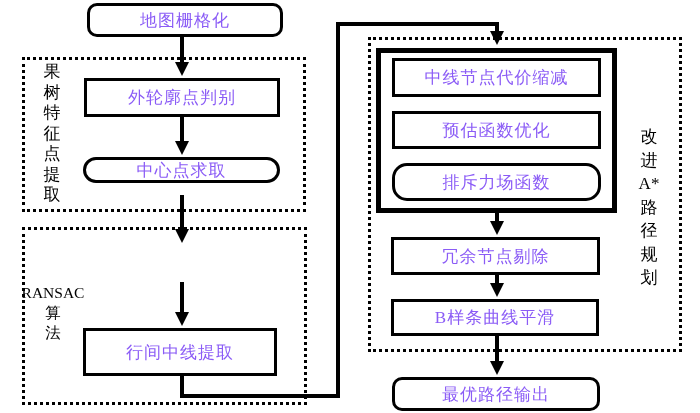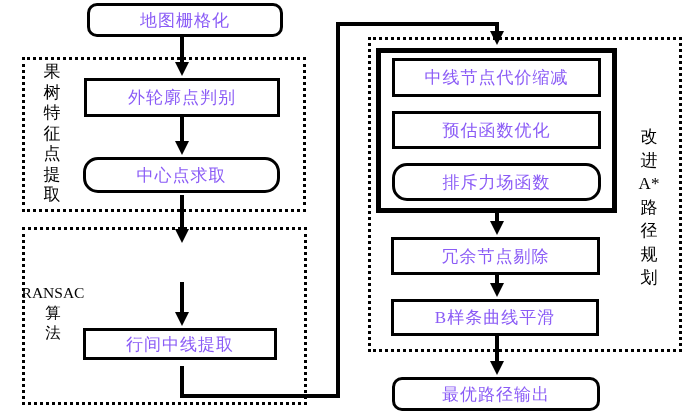--- a/index.html
+++ b/index.html
@@ -99,26 +99,26 @@
 划</div>
 
   <div class="node rounded" style="left:87px; top:3px; width:196px; height:34px;">
     <span>地图栅格化</span>
   </div>
 
   <div class="node" style="left:84px; top:78px; width:196px; height:39px;">
     <span>外轮廓点判别</span>
   </div>
 
-  <div class="node" style="left:83px; top:157px; width:197px; height:36px;border-radius:15px;">
+  <div class="node" style="left:83px; top:157px; width:197px; height:26px;border-radius:15px;">
     <span>中心点求取</span>
   </div>
 
 
-  <div class="node" style="left:83px; top:328px; width:194px; height:32px;">
+  <div class="node" style="left:83px; top:328px; width:194px; height:48px;">
     <span>行间中线提取</span>
   </div>
 
   <div class="node" style="left:392px; top:58px; width:209px; height:39px;">
     <span>中线节点代价缩减</span>
   </div>
 
   <div class="node" style="left:392px; top:111px; width:209px; height:38px;">
     <span>预估函数优化</span>
   </div>

